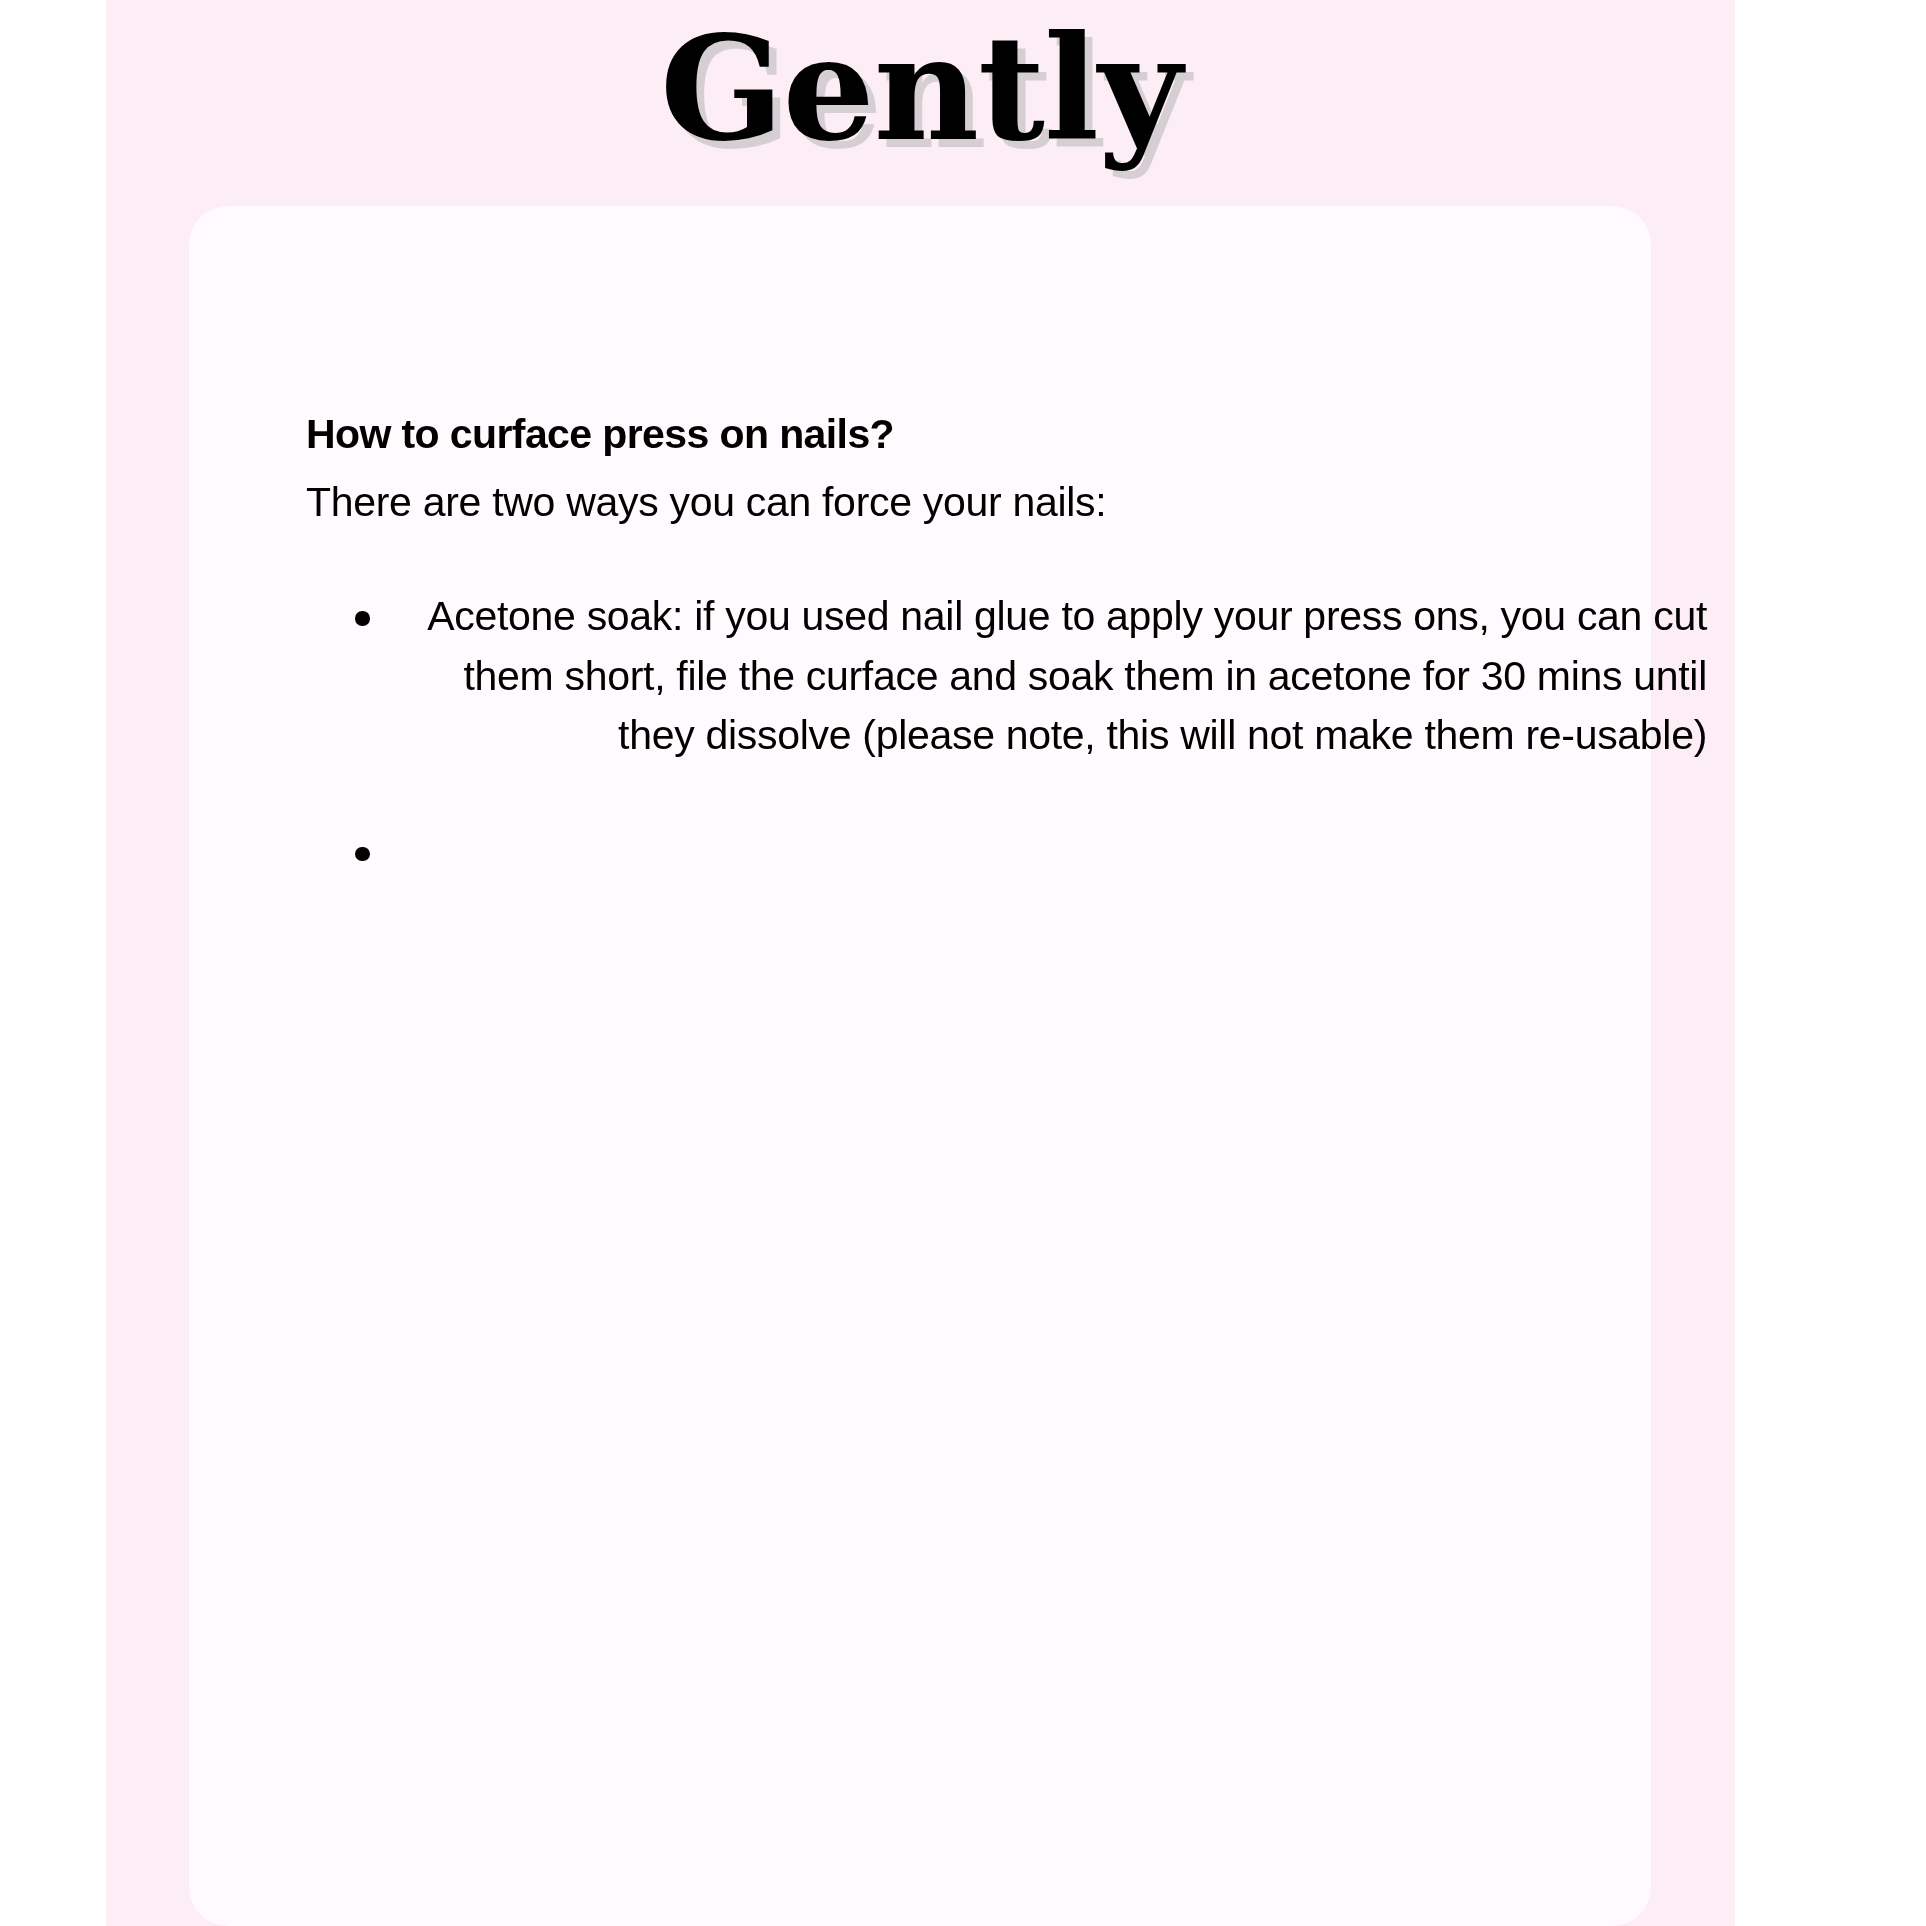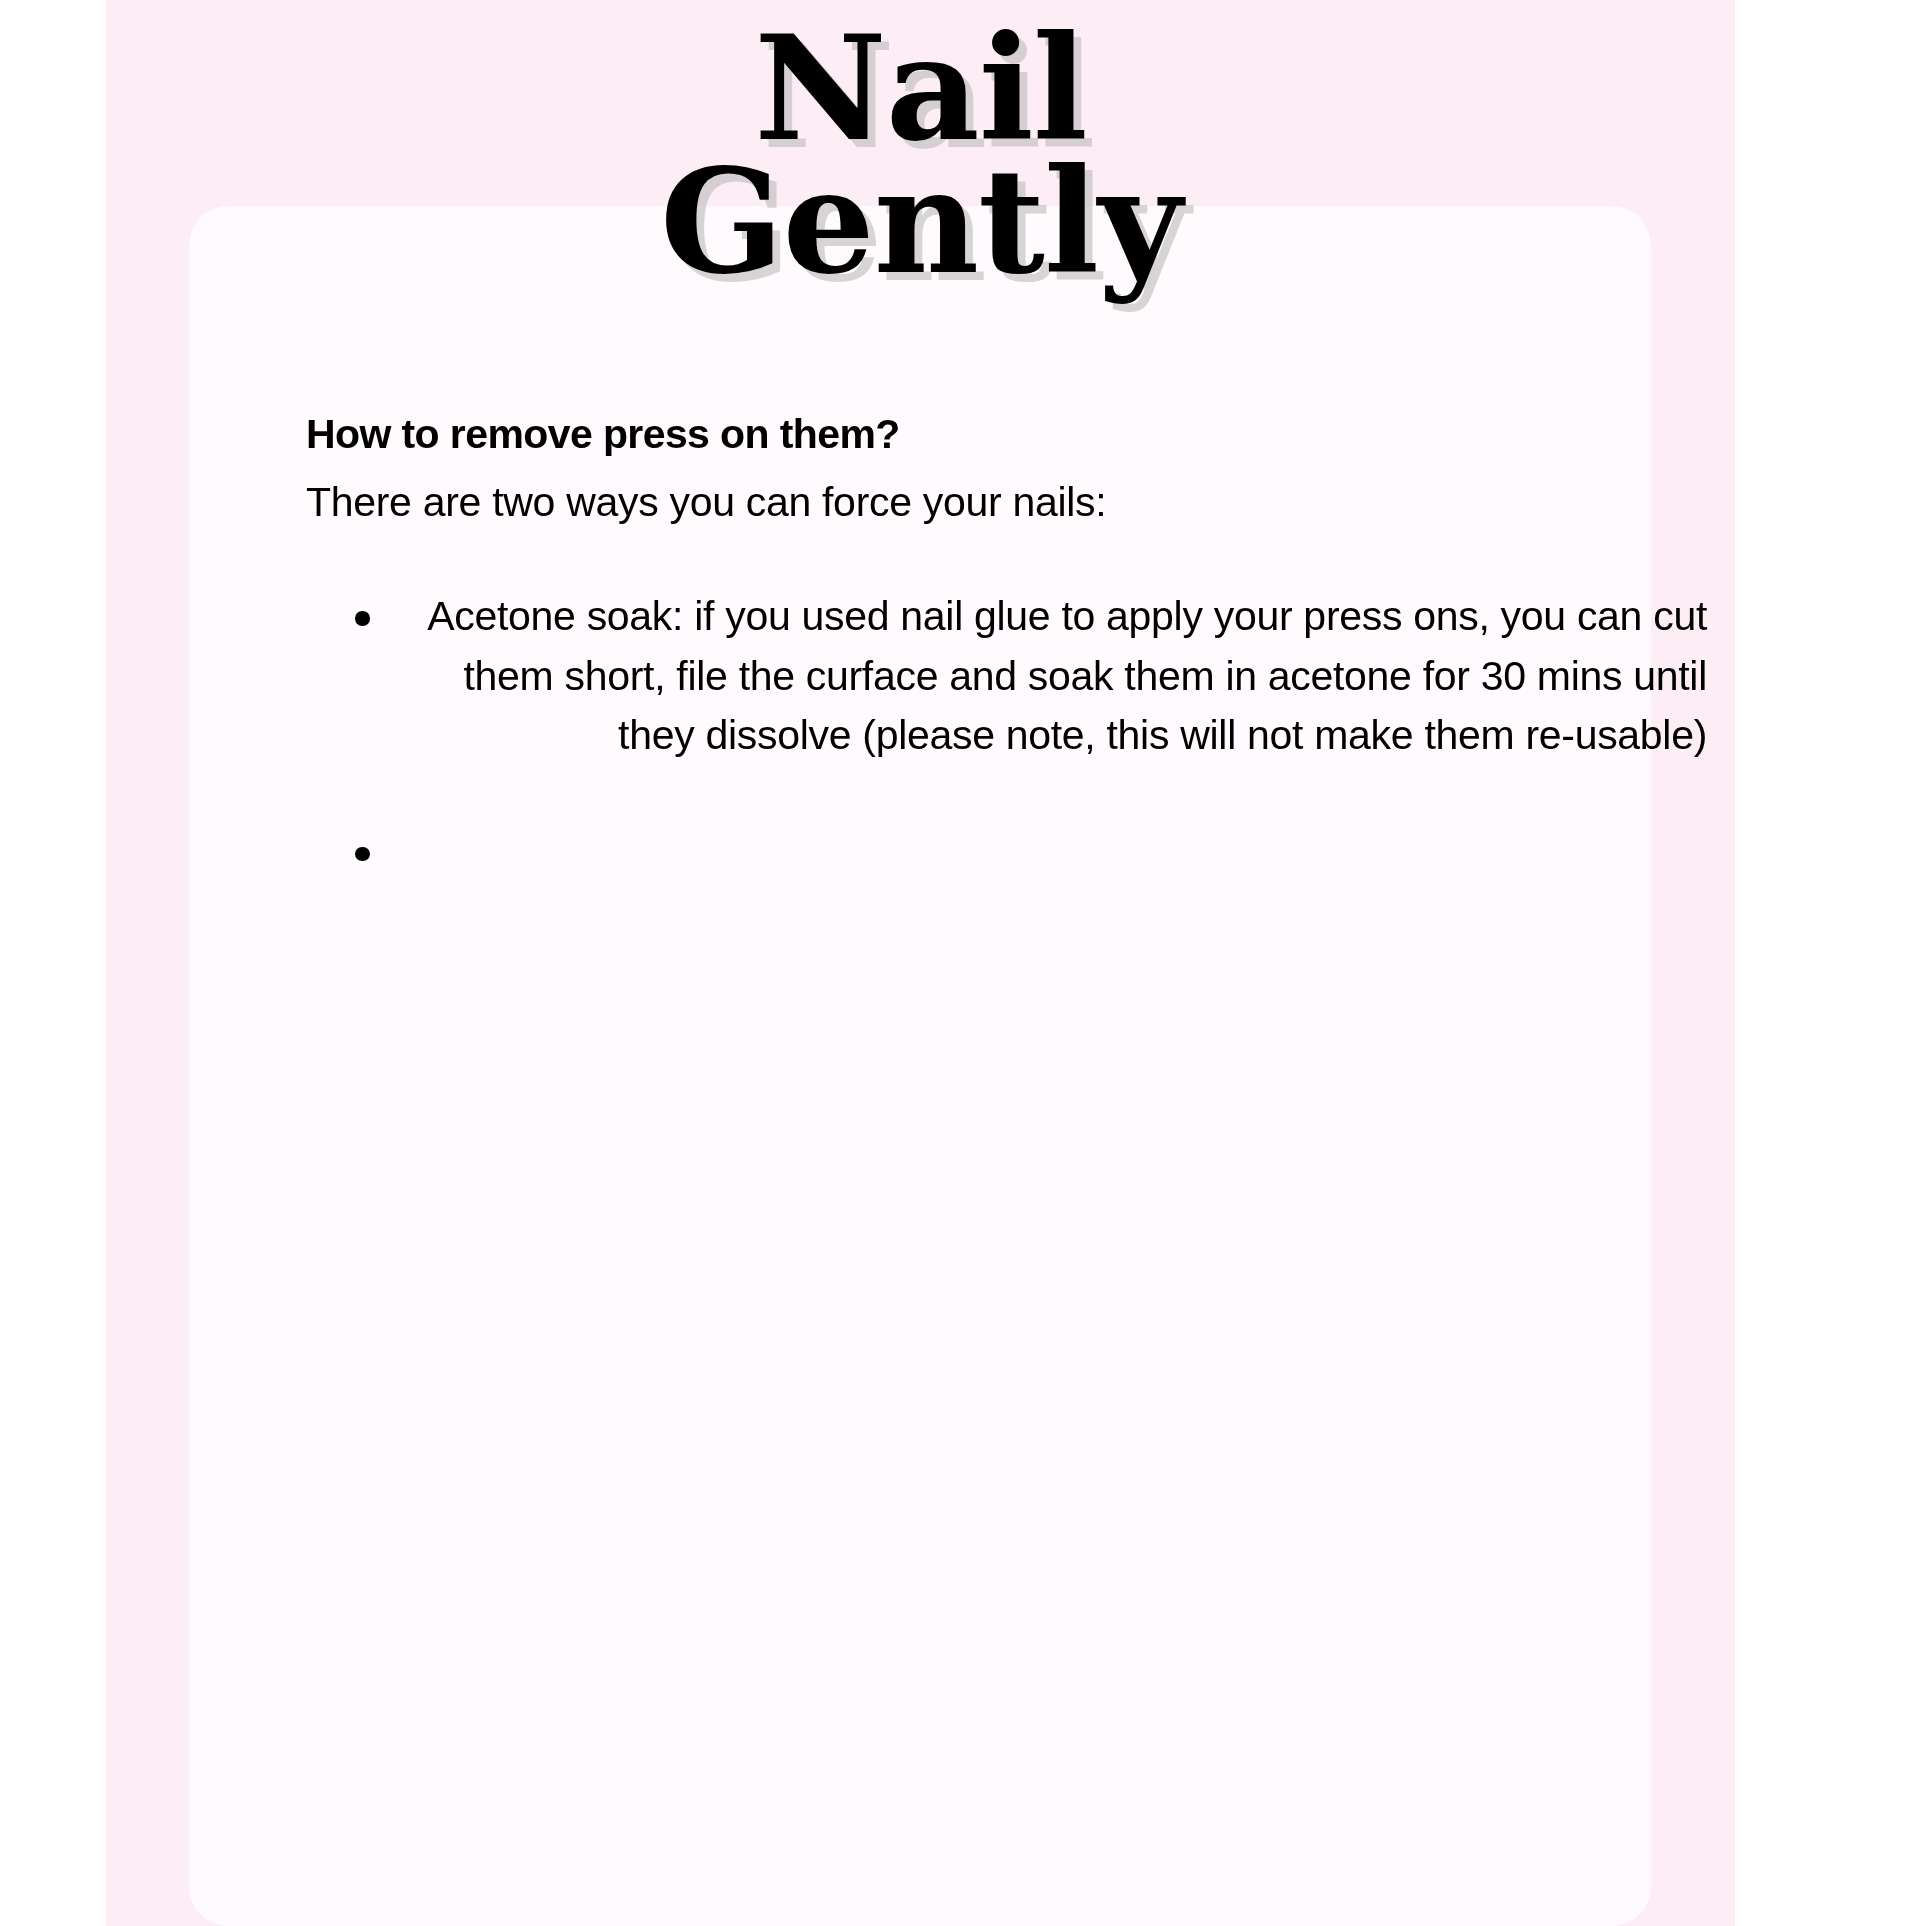--- a/index.html
+++ b/index.html
@@ -106,26 +106,25 @@
   }
 </style>
 </head>
 <body>
 
 <div class="page">
 
   <div class="card"></div>
 
   <div class="title-wrap">
-    <div class="title-line l1">Nail</div>
     <div class="title-line l2">Gently</div>
   </div>
 
   <div class="content">
-    <p class="heading">How to remove press on them?</p>
+    <p class="heading">How to curface press on nails?</p>
     <p class="intro">There are two ways you can force your nails:</p>
 
     <ul class="points">
       <li>
         <span class="bullet"></span>
         <span>Acetone soak: if you used nail glue to apply your press ons, you can cut them short, file the curface and soak them in acetone for 30 mins until they dissolve (please note, this will not make them re-usable)</span>
       </li>
       <li>
         <span class="bullet"></span>
       </li>

